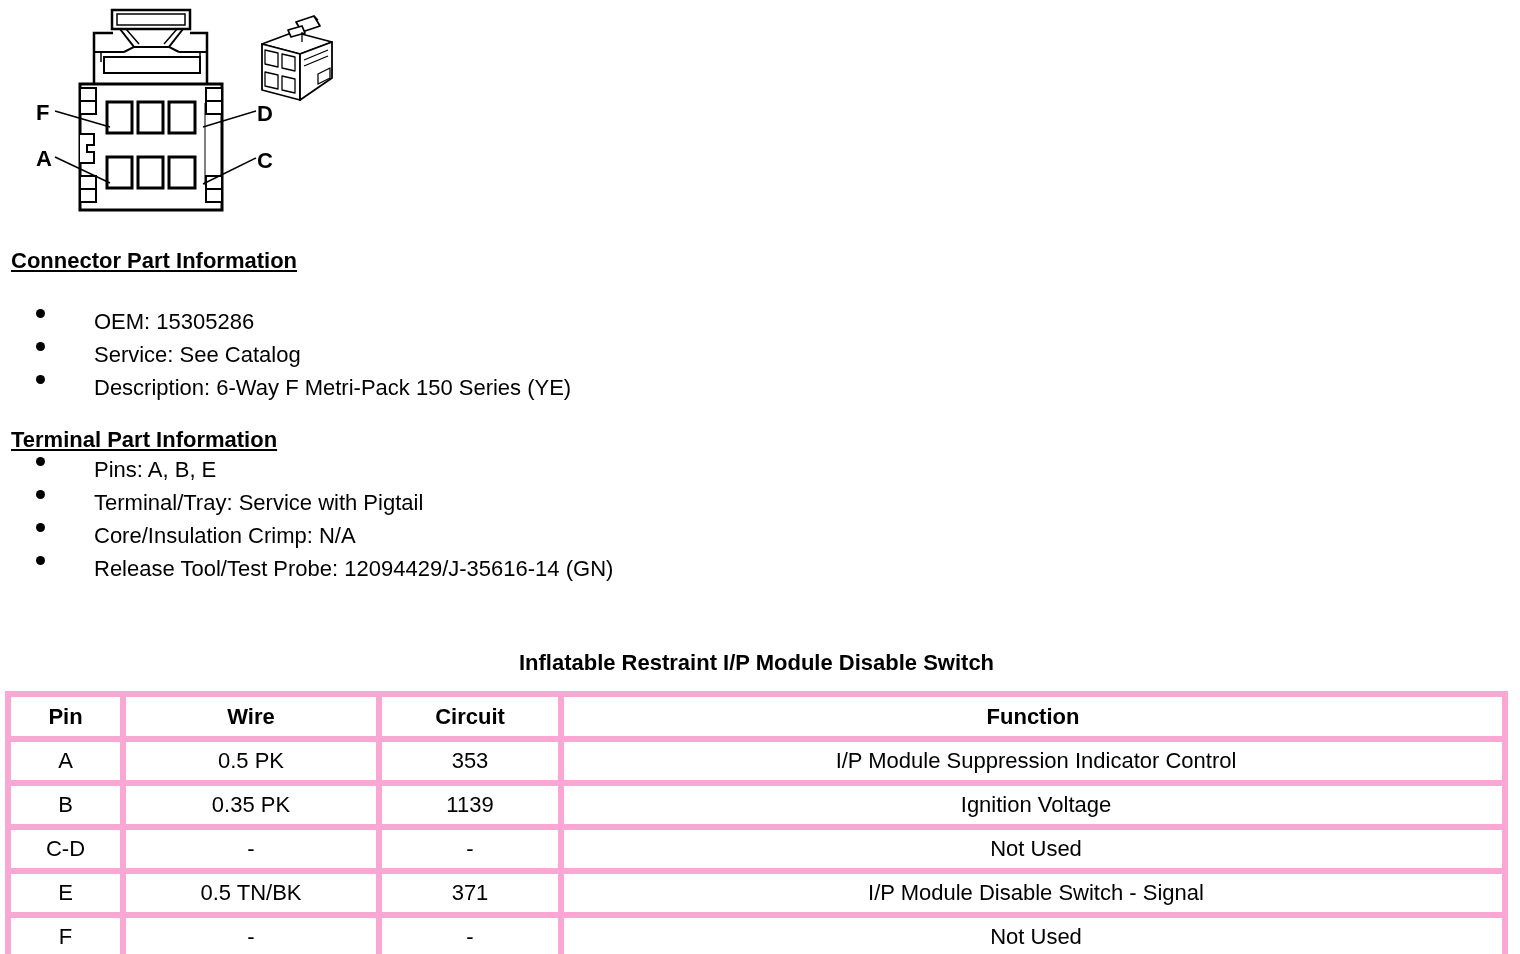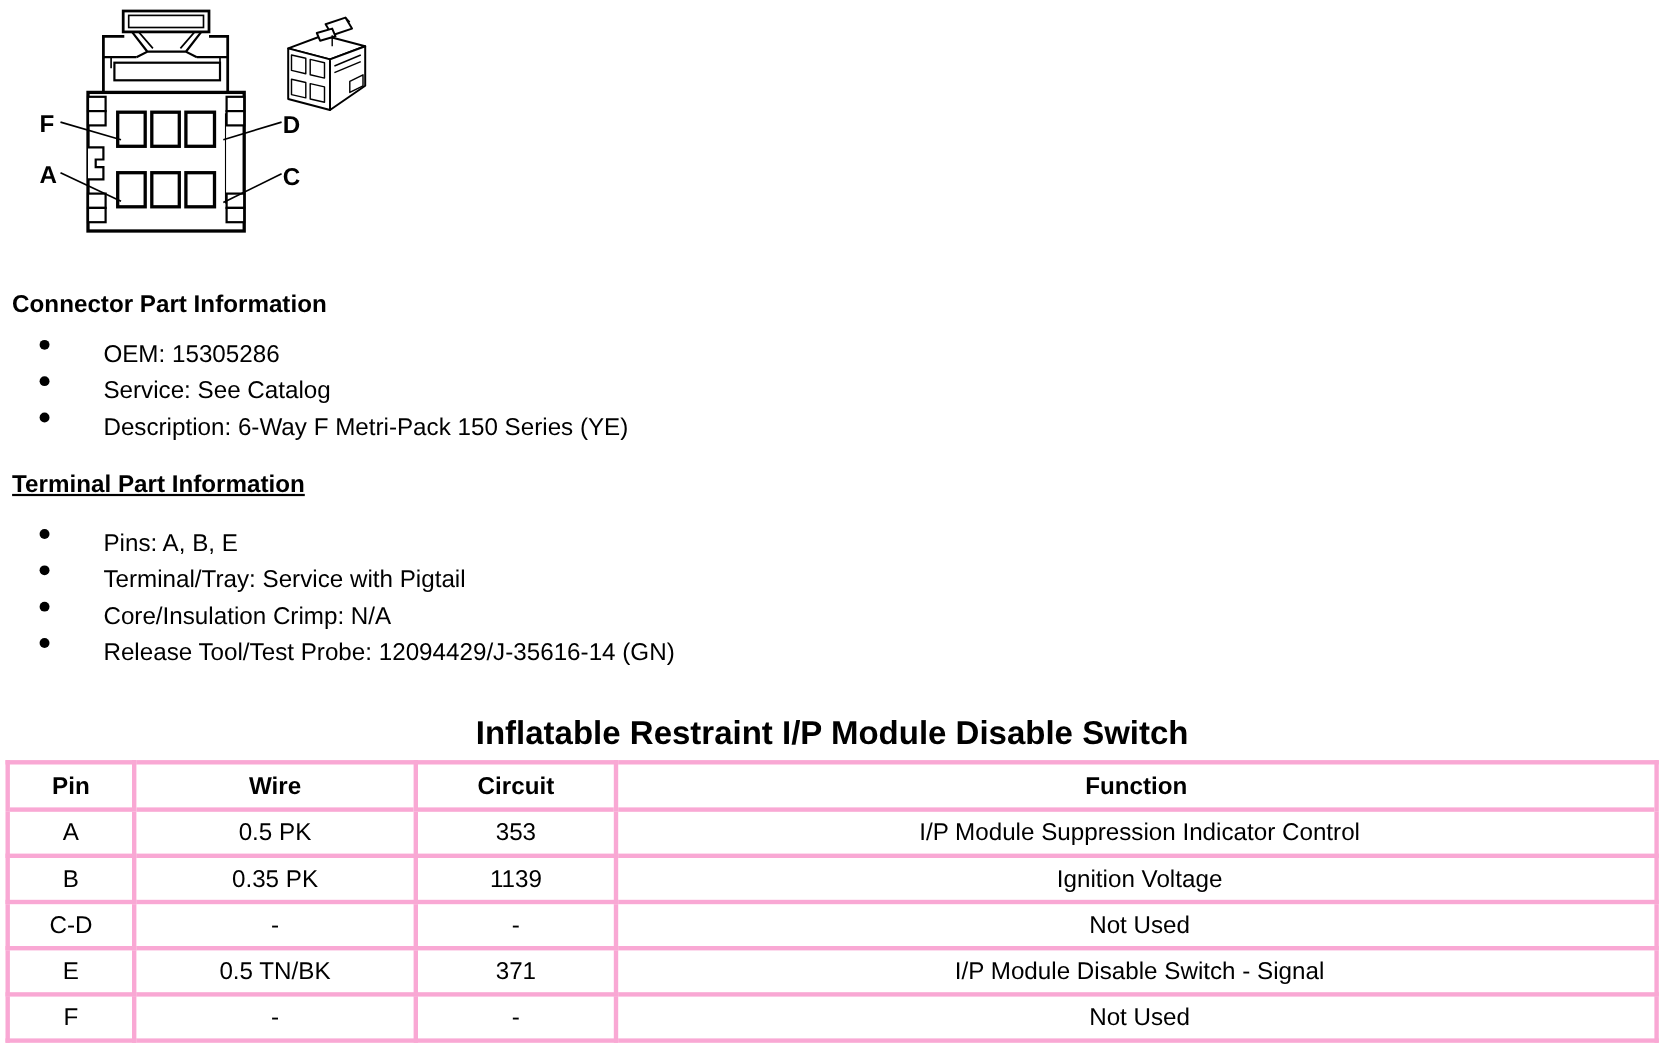--- a/index.html
+++ b/index.html
@@ -7,44 +7,44 @@
     position:relative;
     width:1520px;height:954px;
     background:#ffffff;color:#000000;
     font-family:"Liberation Sans", sans-serif;
     overflow:hidden;
   }
   .section-heading{
     position:absolute;left:11px;margin:0;
     font-size:22px;font-weight:bold;line-height:25px;
   }
-  #connector-heading{top:264px;}
+  #connector-heading{top:248px;text-decoration:underline;}
   #terminal-heading{top:427px;text-decoration:underline;}
   .bullet-list{position:absolute;left:36px;margin:0;padding:0;list-style:none;}
   #connector-list{top:309px;}
-  #terminal-list{top:481px;}
+  #terminal-list{top:457px;}
   .bullet-list li{
     display:flex;align-items:flex-start;height:33px;
     font-size:22px;white-space:nowrap;gap:32px;
   }
   .dot{
     width:9px;height:9px;border-radius:50%;background:#000;
     margin-right:17px;flex:0 0 auto;
   }
   .table-title{
     position:absolute;left:5px;top:650px;width:1503px;
-    text-align:center;font-size:30px;font-weight:bold;margin:0;
+    text-align:center;font-size:22px;font-weight:bold;margin:0;
   }
   table.pin-table{
     position:absolute;left:5px;top:691px;width:1503px;
     border-collapse:collapse;table-layout:fixed;
     border:3px solid #000;
   }
   .pin-table th,.pin-table td{
-    border:4px solid #f9a8d4;
+    border:6px solid #f9a8d4;
     font-size:22px;padding:0;
     text-align:center;vertical-align:middle;
     overflow:hidden;white-space:nowrap;
   }
   .pin-table thead th{height:39px;border-bottom:3px solid #000;font-weight:bold;}
   .pin-table tbody td{height:38px;font-weight:normal;}
   .pin-table td.fn{text-align:center;padding-left:6px;}
   svg text{font-family:"Liberation Sans", sans-serif;}
 </style>
 </head>

